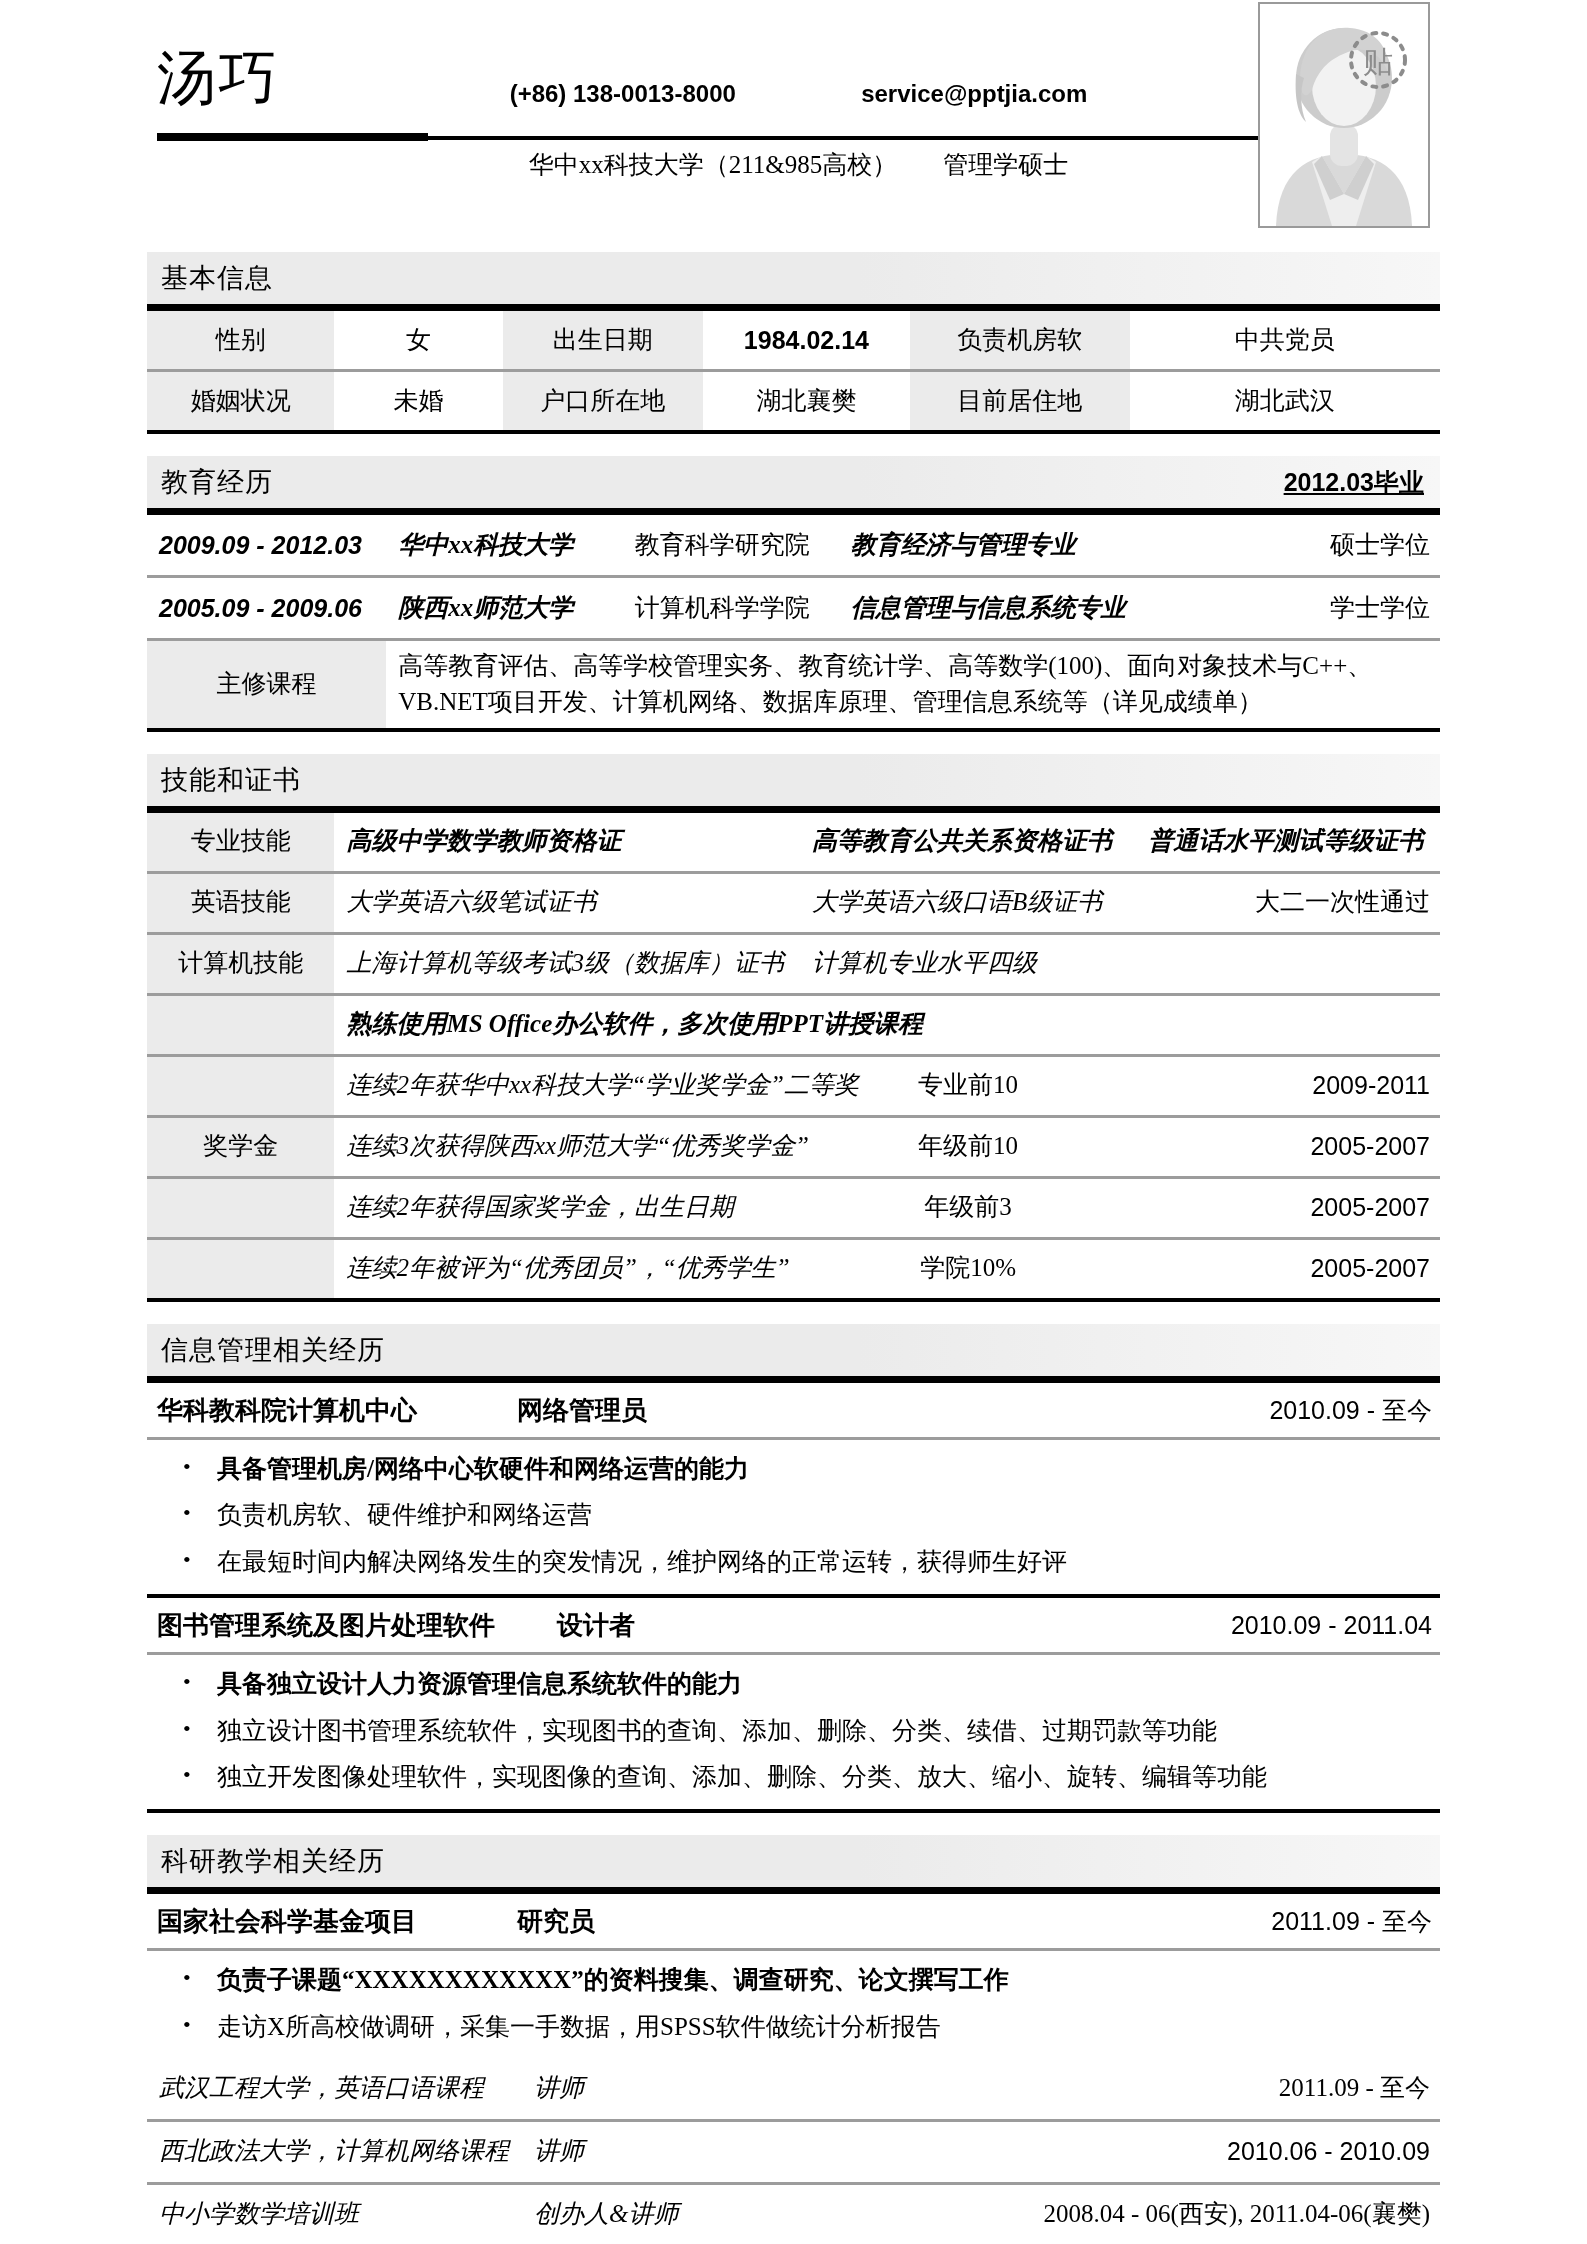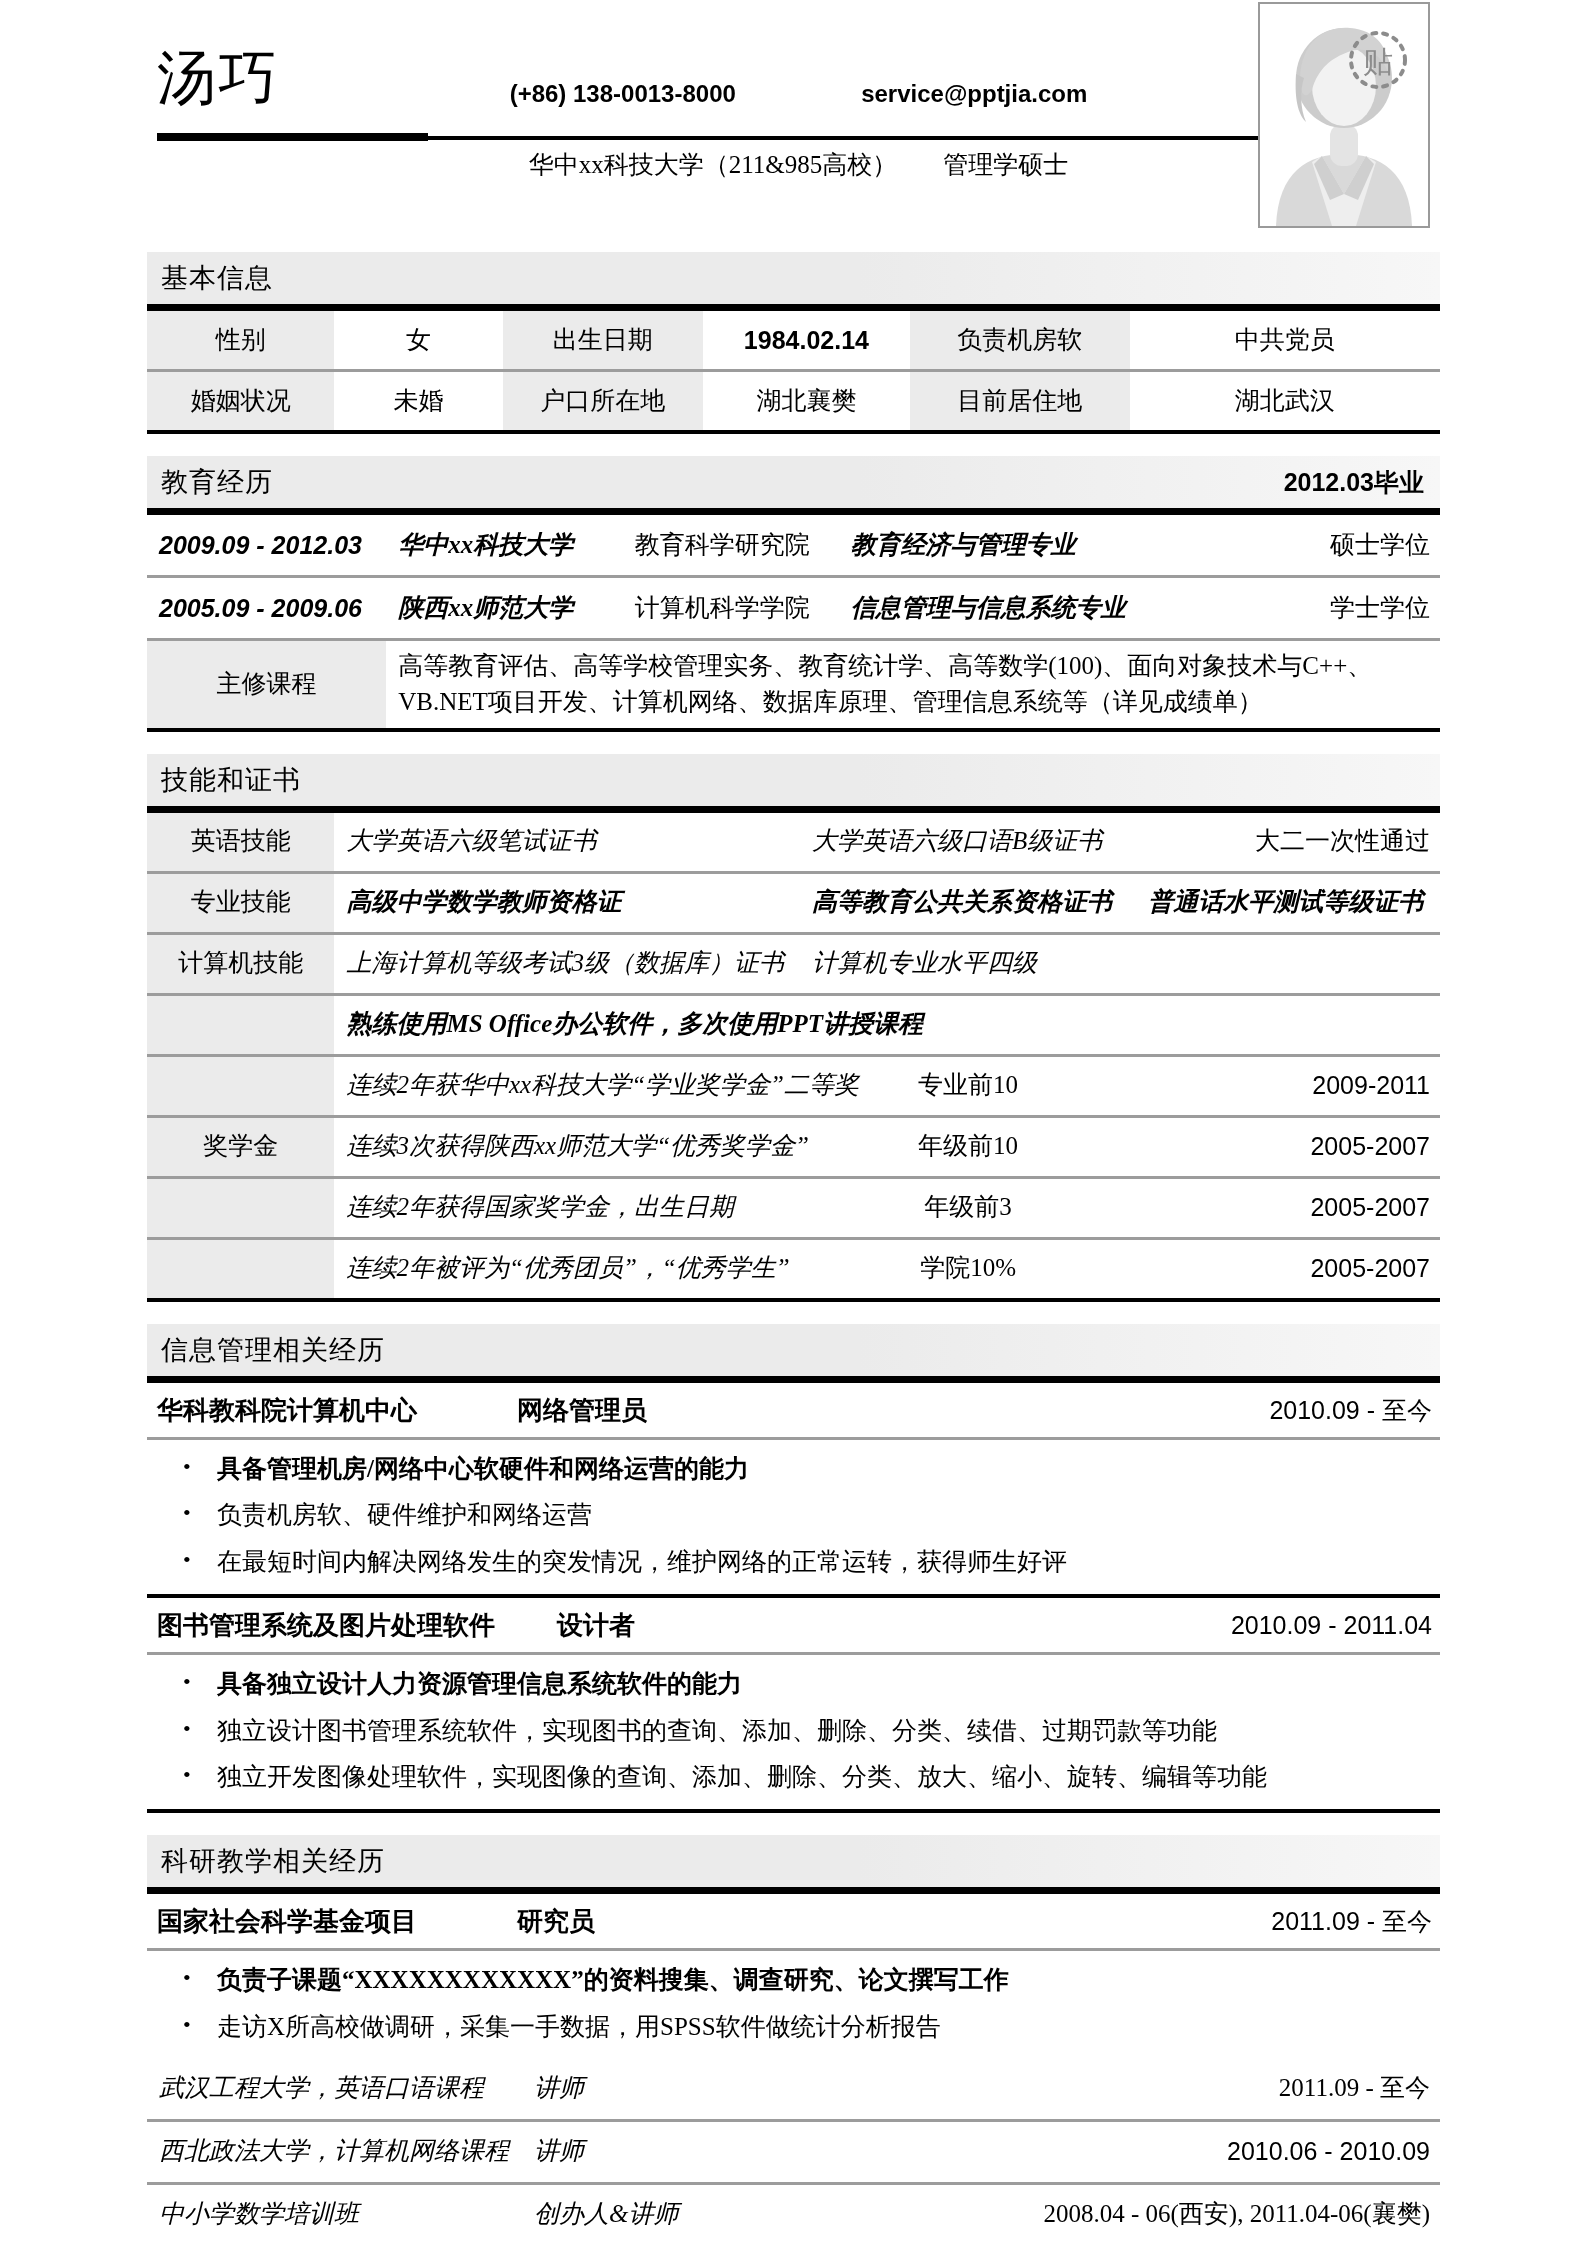--- a/index.html
+++ b/index.html
@@ -106,20 +106,21 @@
   }
   .sec-title {
     font-size: 27px;
     font-weight: normal;
     letter-spacing: 1px;
   }
   .sec-right {
     font-size: 25px;
     font-weight: bold;
     font-family: "Liberation Sans","DejaVu Sans",sans-serif;
+    text-decoration: underline;
     padding-right: 6px;
   }
   .sec-underline {
     height: 7px;
     background: #000000;
     margin-bottom: 0;
   }
 
   
   table {
@@ -317,30 +318,30 @@
   <table class="tbl-skill">
     <colgroup>
       <col style="width:14.5%">
         <col style="width:36%">
       <col style="width:26%">
         <col style="width:11.5%">
         <col style="width:12%">
     </colgroup>
     <tbody>
       <tr>
+        <td class="lbl">专业技能</td>
+        <td class="left bold">高级中学数学教师资格证</td>
+        <td class="left bold">高等教育公共关系资格证书</td>
+        <td class="left bold" colspan="2">普通话水平测试等级证书</td>
+      </tr>
+      <tr>
         <td class="lbl">英语技能</td>
         <td class="left">大学英语六级笔试证书</td>
         <td class="left">大学英语六级口语B级证书</td>
         <td class="right" colspan="2">大二一次性通过</td>
-      </tr>
-      <tr>
-        <td class="lbl">专业技能</td>
-        <td class="left bold">高级中学数学教师资格证</td>
-        <td class="left bold">高等教育公共关系资格证书</td>
-        <td class="left bold" colspan="2">普通话水平测试等级证书</td>
       </tr>
       <tr>
         <td class="lbl">计算机技能</td>
         <td class="left">上海计算机等级考试3级（数据库）证书</td>
         <td class="left" colspan="3">计算机专业水平四级</td>
       </tr>
       <tr>
         <td class="lbl"></td>
         <td class="left bold" colspan="4">熟练使用MS Office办公软件，多次使用PPT讲授课程</td>
       </tr>

